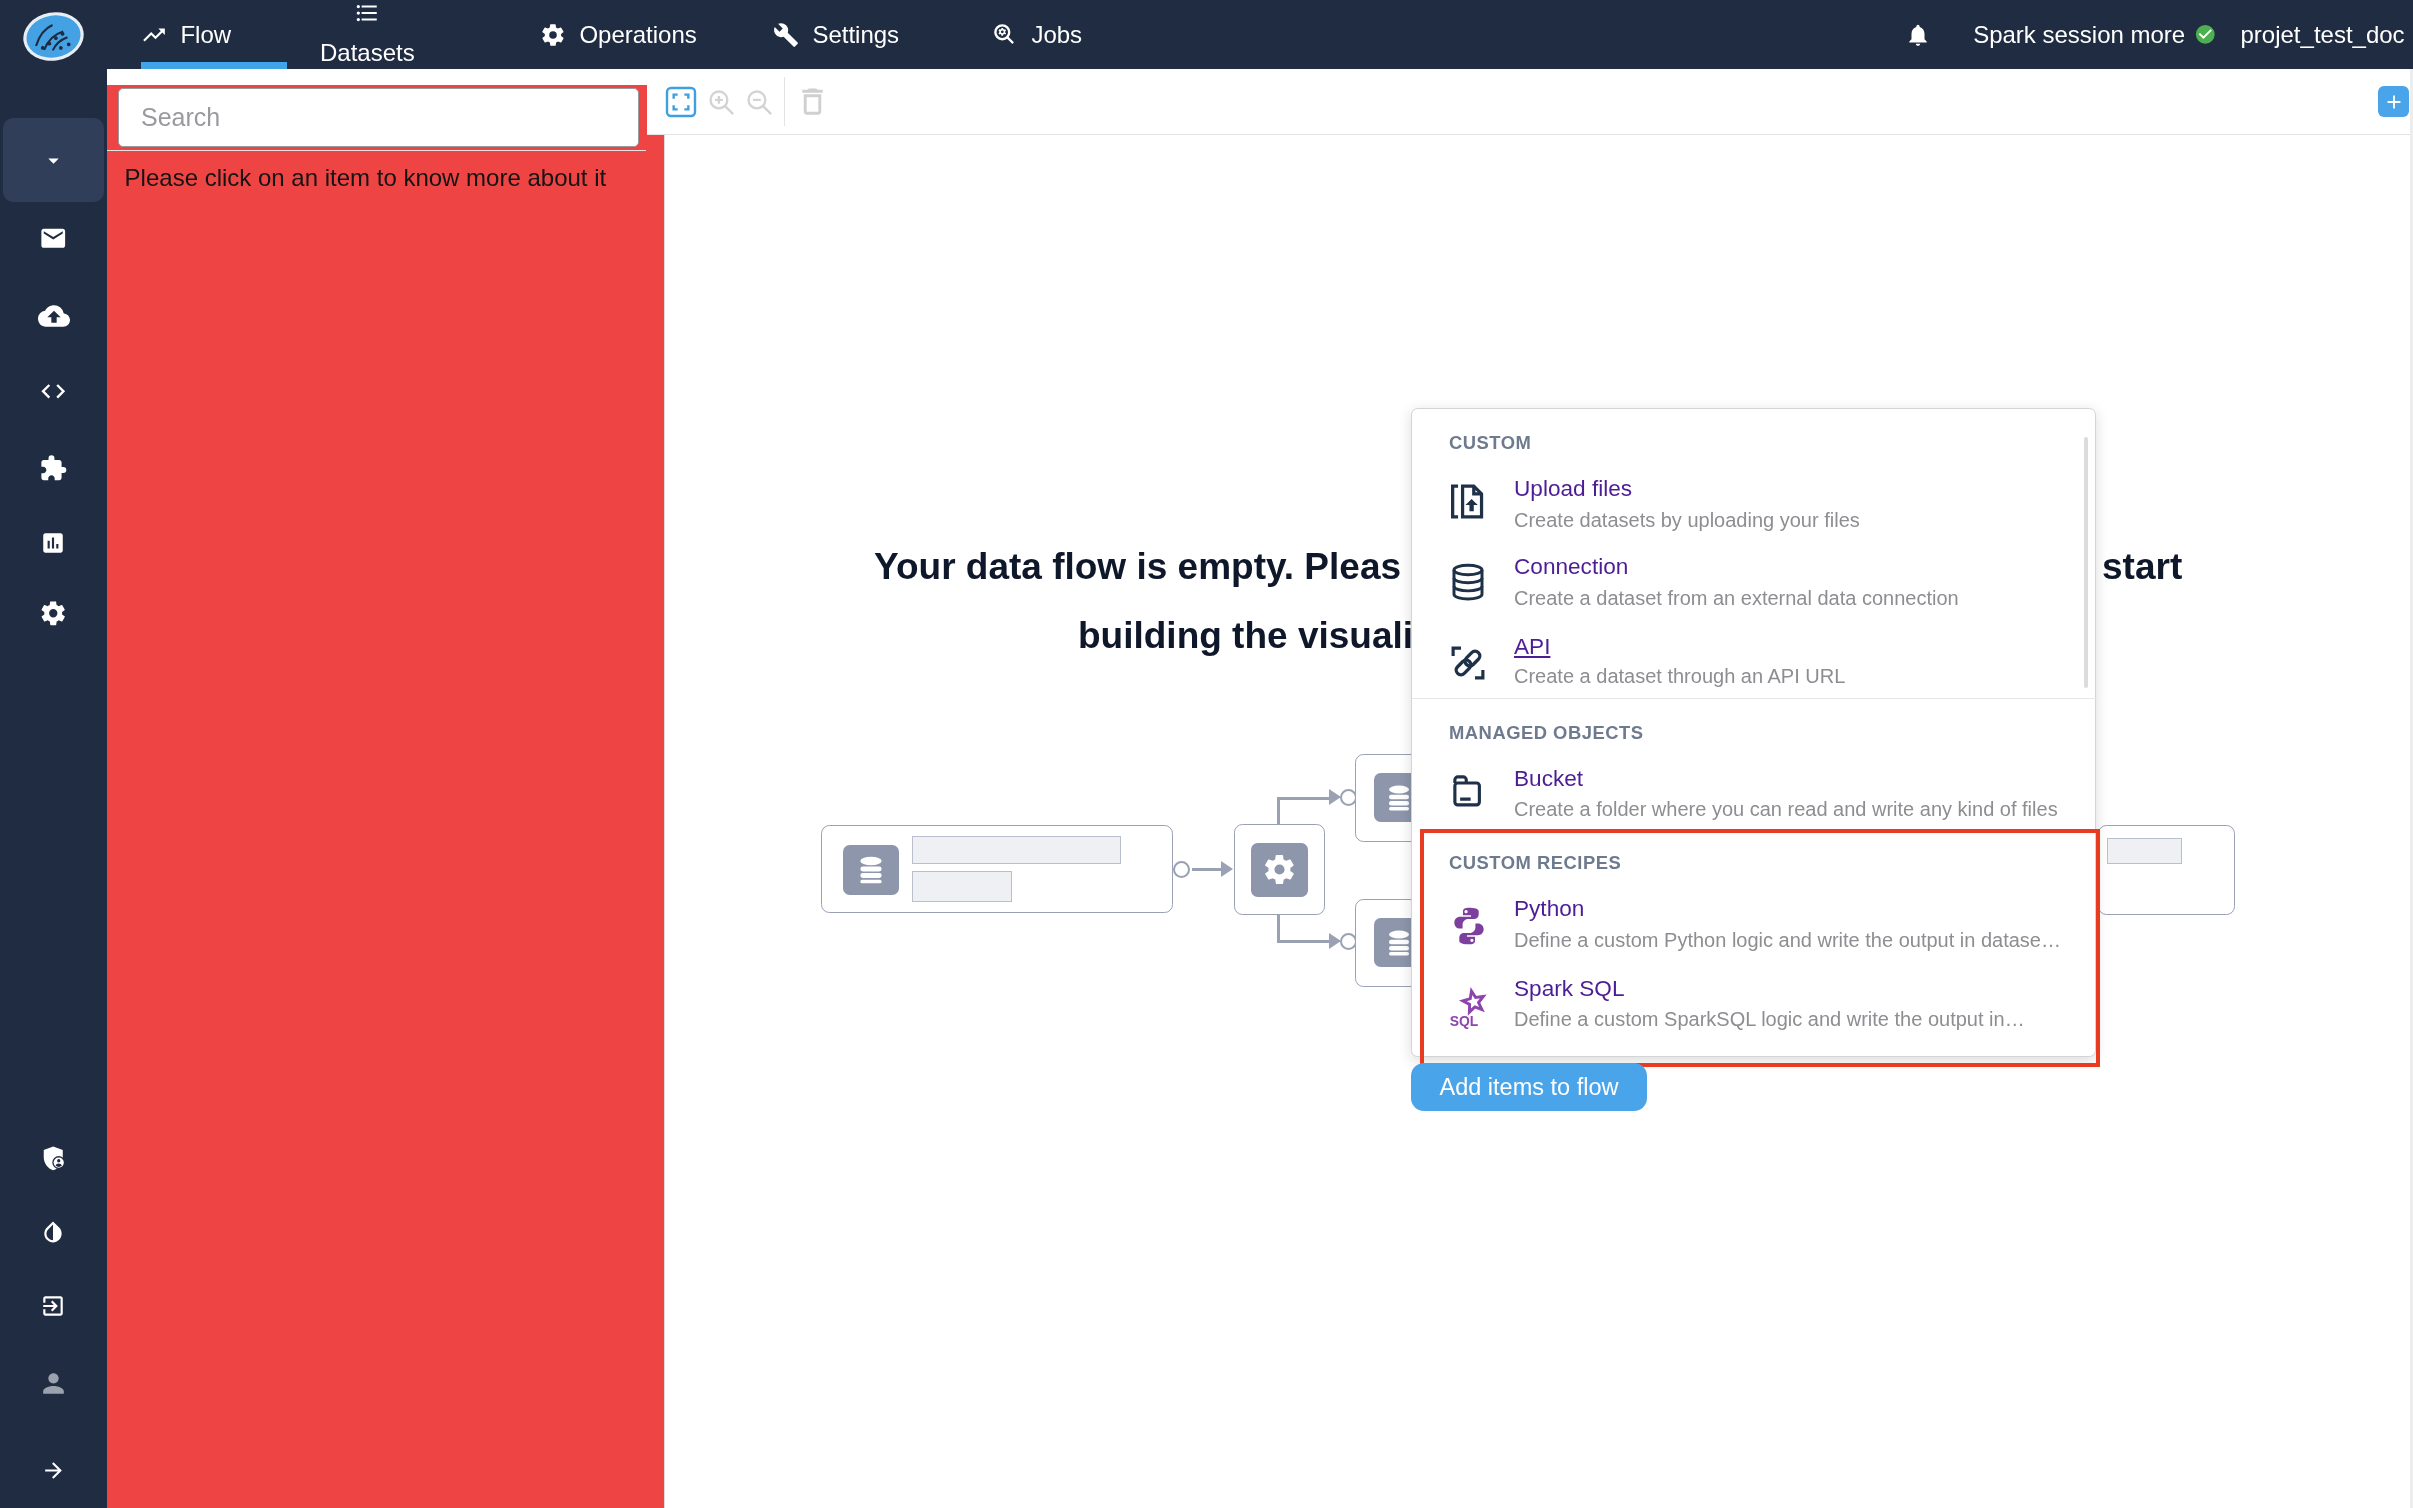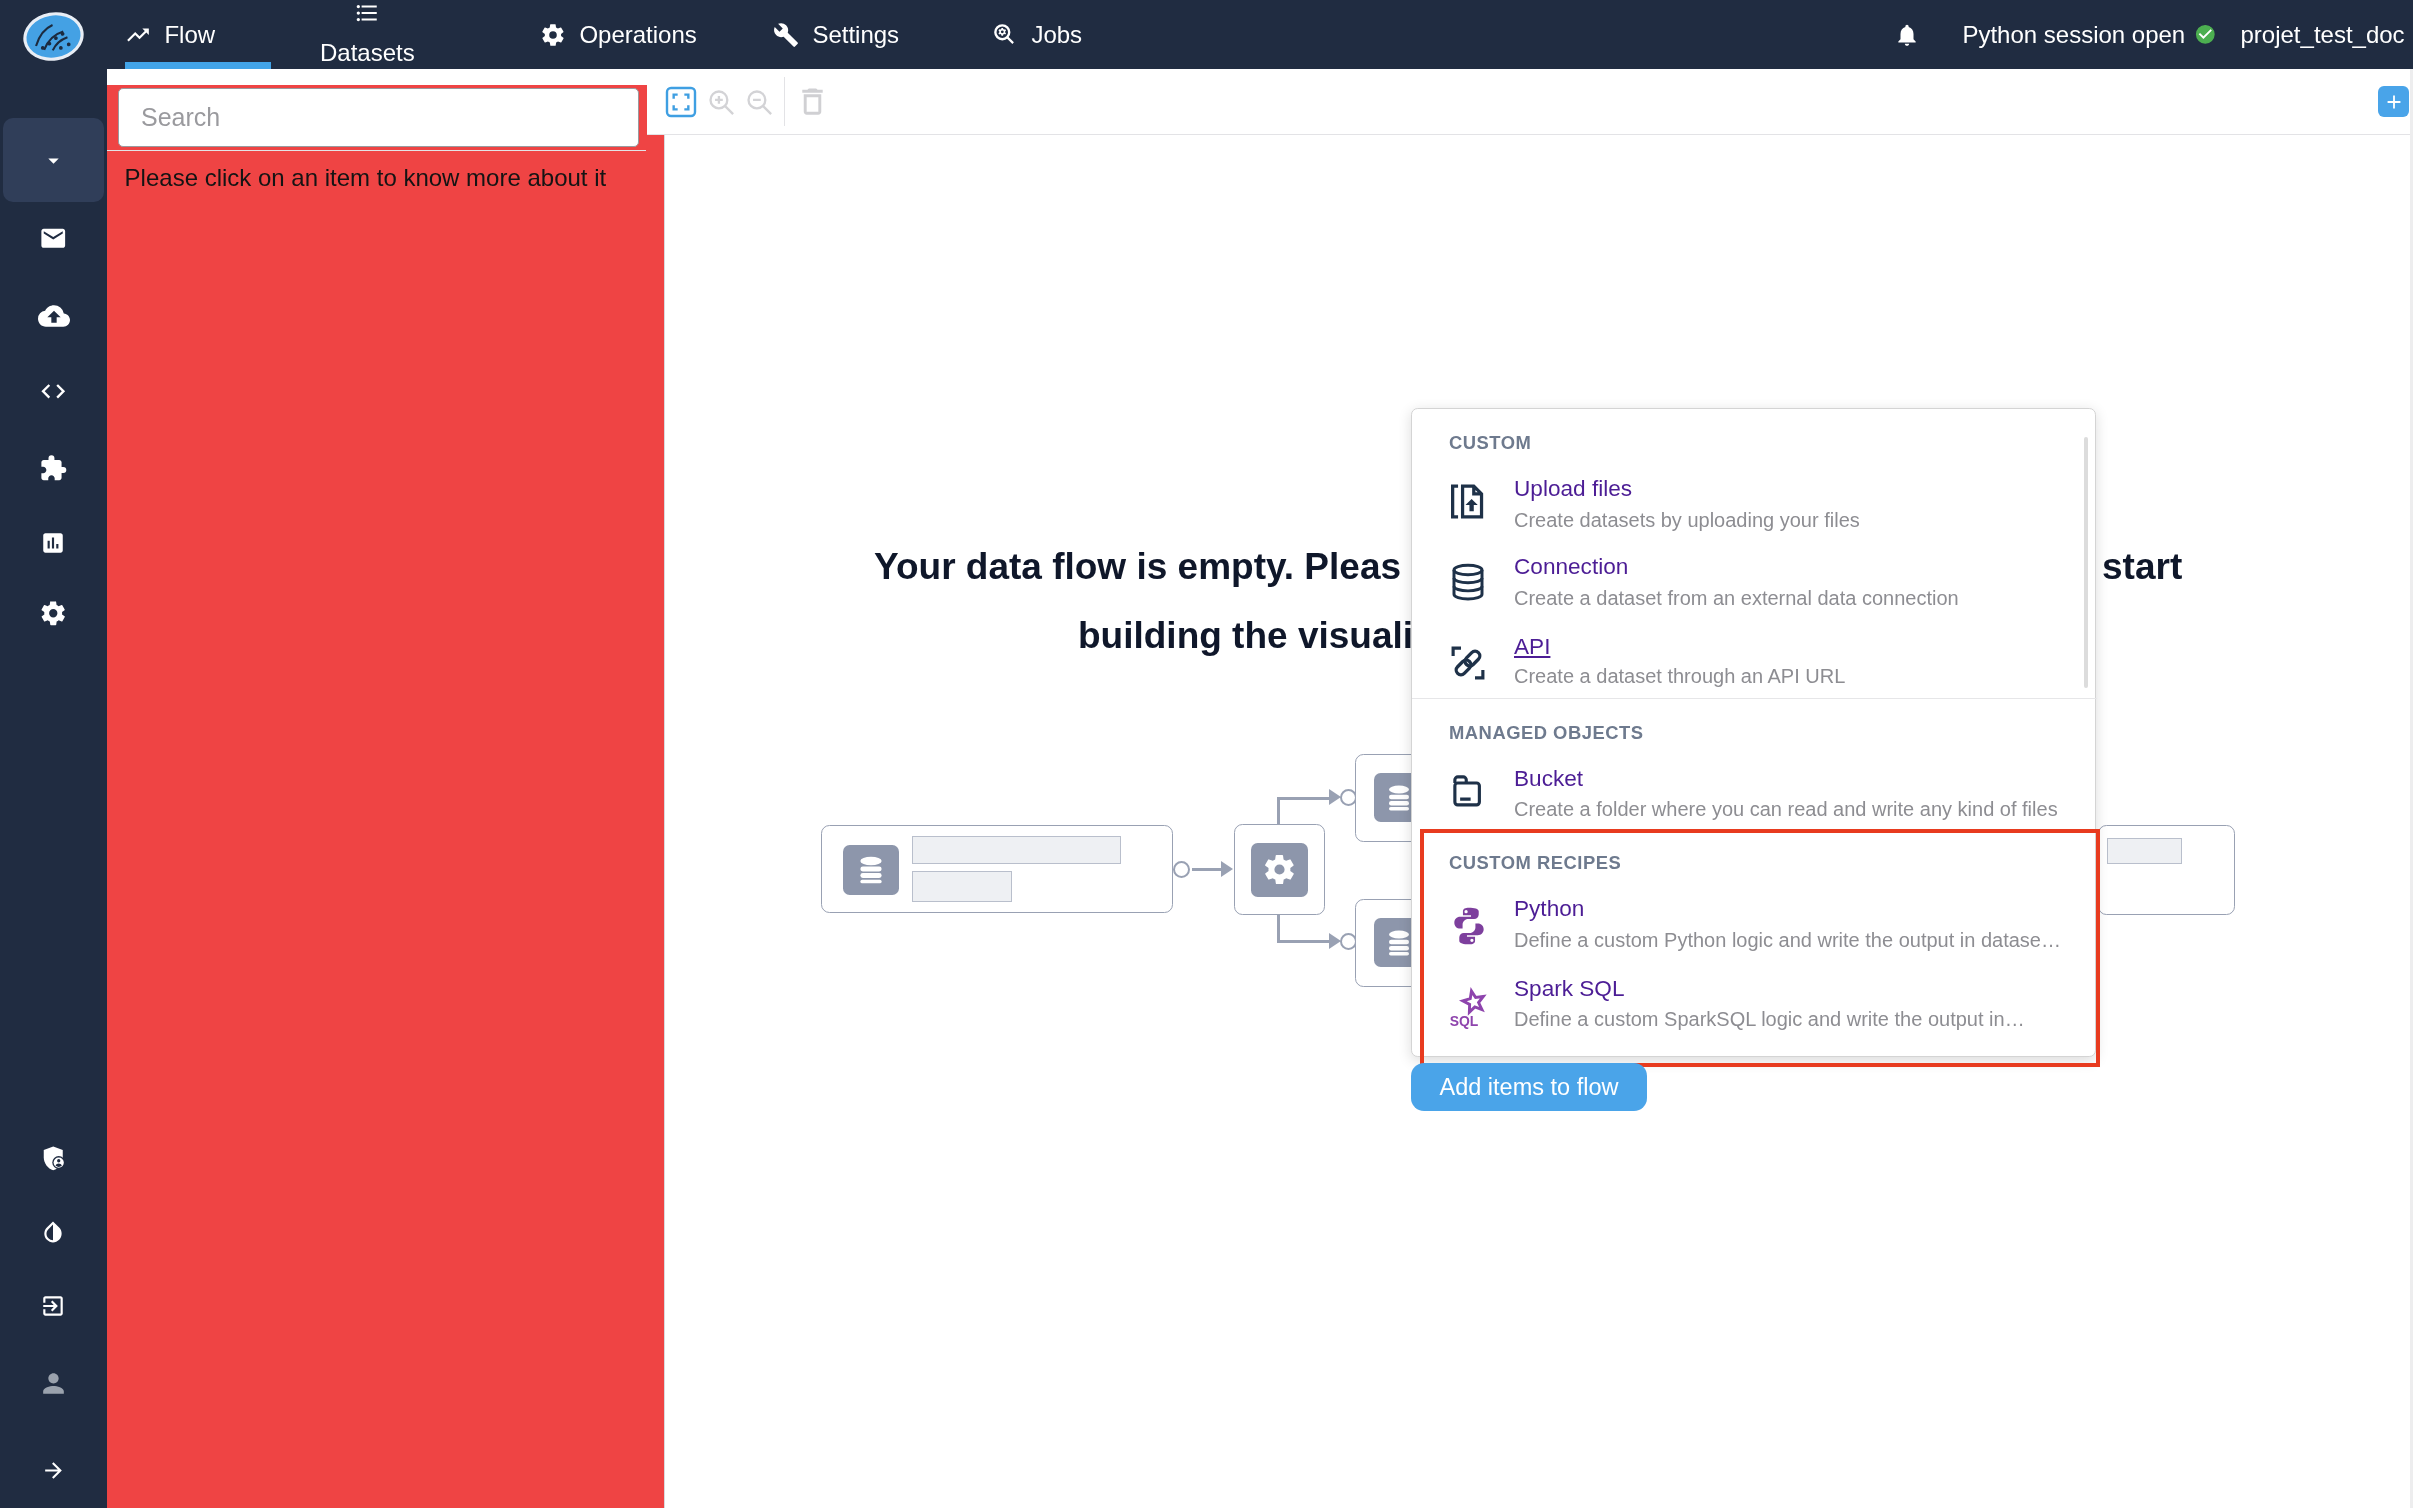--- a/index.html
+++ b/index.html
@@ -207,21 +207,21 @@
           <circle cx="20" cy="37" r="1.8" fill="#1c2b3f"></circle>
             <circle cx="27" cy="34" r="1.8" fill="#1c2b3f"></circle>
           <circle cx="34" cy="30" r="1.8" fill="#1c2b3f"></circle>
             <circle cx="41" cy="27" r="1.8" fill="#1c2b3f"></circle>
           <circle cx="45" cy="38" r="1.8" fill="#1c2b3f"></circle>
             <circle cx="37" cy="40" r="1.8" fill="#1c2b3f"></circle>
         </g>
       </svg>
     </div>
 
-    <div class="tab active" style="left:125px;width:146px;">
+    <div class="tab active" style="left:141px;width:146px;">
       <svg class="ticon" viewBox="0 0 31 31" width="26" height="26">
           <use href="#sym-trending"></use>
         </svg>
       <span>Flow</span>
     </div>
     <div class="tab" style="left:320px;flex-direction:column;">
       <svg class="ticon" viewBox="0 0 31 31" width="26" height="26">
           <use href="#sym-list"></use>
         </svg>
       <span>Datasets</span>
@@ -242,21 +242,21 @@
       <svg class="ticon" viewBox="0 0 31 31" width="26" height="26">
           <use href="#sym-jobs"></use>
         </svg>
       <span>Jobs</span>
     </div>
 
     <div class="nav-right">
       <svg class="bell" viewBox="0 0 31 31" width="26" height="26">
           <use href="#sym-bell"></use>
         </svg>
-      <span>Python session open</span>
+      <span>Spark session more</span>
       <svg class="chk" viewBox="0 0 24 24">
           <use href="#sym-check"></use>
         </svg>
       <span>projet_test_doc</span>
     </div>
   </div>
 
   <div class="sidebar">
     <div class="side-hl">
       <svg width="25" height="25" style="color:#fff" viewBox="0 0 30 30">

